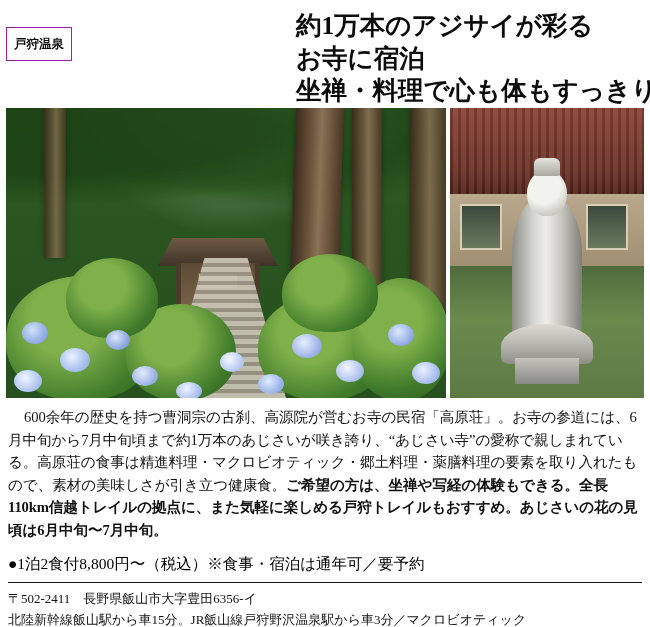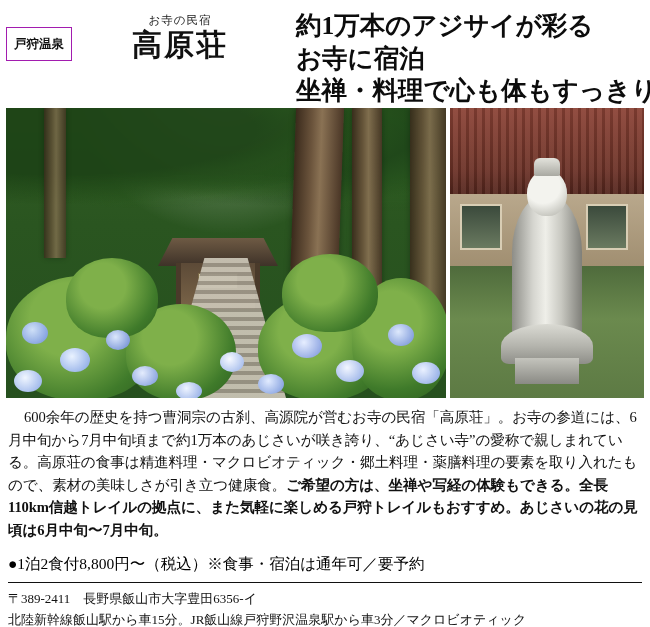--- a/index.html
+++ b/index.html
@@ -307,24 +307,20 @@
 </style>
 </head>
 <body>
 
 <div class="ad">
 
   <div class="header">
     <div class="brand">
       <div class="brand-top">
         <div class="onsen-badge">戸狩温泉</div>
-        <div class="brand-names">
-          <div class="brand-sub">お寺の民宿</div>
-          <div class="brand-main">高原荘</div>
-        </div>
       </div>
     </div>
 
     <div class="headline">
       <div class="headline-line">約1万本のアジサイが彩る</div>
       <div class="headline-line">お寺に宿泊</div>
       <div class="headline-line">坐禅・料理で心も体もすっきり</div>
     </div>
   </div>
 
@@ -385,21 +381,21 @@
   </div>
 
   <div class="price-line">
     <span class="big">●1泊2食付8,800円〜（税込）※食事・宿泊は通年可／要予約</span>
   </div>
 
   <div class="divider"></div>
 
   <div class="footer">
     <div class="footer-text">
-      <div>〒389-2411　長野県飯山市大字豊田6356-イ</div>
+      <div>〒502-2411　長野県飯山市大字豊田6356-イ</div>
       <div>北陸新幹線飯山駅から車15分。JR飯山線戸狩野沢温泉駅から車3分／マクロビオティック</div>
       <div>飯山ICから20分</div>
     </div>
     <div class="qr">
       <div class="qrgrid" id="qrgrid"><i class="on"></i><i class="on"></i><i class="on"></i><i class="on"></i><i class="on"></i><i class="on"></i><i class="on"></i><i></i><i class="on"></i><i></i><i class="on"></i><i class="on"></i><i class="on"></i><i></i><i class="on"></i><i class="on"></i><i class="on"></i><i class="on"></i><i class="on"></i><i class="on"></i><i class="on"></i><i class="on"></i><i></i><i></i><i></i><i></i><i></i><i class="on"></i><i></i><i class="on"></i><i class="on"></i><i class="on"></i><i></i><i class="on"></i><i></i><i class="on"></i><i></i><i></i><i></i><i></i><i></i><i class="on"></i><i class="on"></i><i></i><i class="on"></i><i class="on"></i><i class="on"></i><i></i><i class="on"></i><i></i><i></i><i></i><i class="on"></i><i></i><i></i><i></i><i class="on"></i><i></i><i class="on"></i><i class="on"></i><i class="on"></i><i></i><i class="on"></i><i class="on"></i><i></i><i class="on"></i><i class="on"></i><i class="on"></i><i></i><i class="on"></i><i></i><i></i><i></i><i class="on"></i><i class="on"></i><i class="on"></i><i></i><i class="on"></i><i></i><i class="on"></i><i class="on"></i><i class="on"></i><i></i><i class="on"></i><i class="on"></i><i></i><i class="on"></i><i class="on"></i><i class="on"></i><i></i><i class="on"></i><i></i><i class="on"></i><i></i><i class="on"></i><i></i><i></i><i></i><i class="on"></i><i></i><i class="on"></i><i class="on"></i><i class="on"></i><i></i><i class="on"></i><i class="on"></i><i></i><i></i><i></i><i></i><i></i><i class="on"></i><i></i><i class="on"></i><i></i><i class="on"></i><i></i><i></i><i></i><i class="on"></i><i></i><i></i><i></i><i></i><i></i><i class="on"></i><i class="on"></i><i class="on"></i><i class="on"></i><i class="on"></i><i class="on"></i><i class="on"></i><i class="on"></i><i></i><i class="on"></i><i class="on"></i><i class="on"></i><i class="on"></i><i class="on"></i><i></i><i class="on"></i><i class="on"></i><i class="on"></i><i class="on"></i><i class="on"></i><i class="on"></i><i class="on"></i><i></i><i></i><i></i><i></i><i></i><i></i><i></i><i></i><i class="on"></i><i></i><i></i><i></i><i class="on"></i><i></i><i></i><i></i><i></i><i></i><i></i><i></i><i></i><i></i><i></i><i class="on"></i><i></i><i class="on"></i><i class="on"></i><i></i><i></i><i class="on"></i><i></i><i></i><i class="on"></i><i class="on"></i><i></i><i class="on"></i><i class="on"></i><i></i><i class="on"></i><i></i><i></i><i class="on"></i><i class="on"></i><i></i><i></i><i></i><i></i><i class="on"></i><i></i><i></i><i class="on"></i><i class="on"></i><i class="on"></i><i class="on"></i><i></i><i></i><i></i><i class="on"></i><i class="on"></i><i></i><i></i><i class="on"></i><i></i><i></i><i class="on"></i><i class="on"></i><i></i><i></i><i></i><i></i><i></i><i class="on"></i><i></i><i class="on"></i><i></i><i class="on"></i><i class="on"></i><i></i><i></i><i class="on"></i><i></i><i></i><i></i><i class="on"></i><i></i><i></i><i></i><i></i><i class="on"></i><i></i><i class="on"></i><i class="on"></i><i class="on"></i><i class="on"></i><i class="on"></i><i></i><i></i><i></i><i></i><i class="on"></i><i></i><i class="on"></i><i class="on"></i><i></i><i class="on"></i><i></i><i class="on"></i><i class="on"></i><i></i><i></i><i class="on"></i><i class="on"></i><i class="on"></i><i></i><i></i><i></i><i></i><i></i><i class="on"></i><i class="on"></i><i></i><i class="on"></i><i></i><i></i><i class="on"></i><i class="on"></i><i></i><i></i><i></i><i></i><i></i><i></i><i></i><i></i><i class="on"></i><i class="on"></i><i></i><i class="on"></i><i></i><i class="on"></i><i></i><i></i><i class="on"></i><i></i><i class="on"></i><i></i><i></i><i class="on"></i><i class="on"></i><i class="on"></i><i class="on"></i><i class="on"></i><i class="on"></i><i class="on"></i><i></i><i class="on"></i><i></i><i class="on"></i><i class="on"></i><i></i><i class="on"></i><i></i><i class="on"></i><i class="on"></i><i></i><i class="on"></i><i class="on"></i><i class="on"></i><i class="on"></i><i></i><i></i><i></i><i></i><i></i><i class="on"></i><i></i><i></i><i class="on"></i><i></i><i></i><i class="on"></i><i class="on"></i><i></i><i class="on"></i><i></i><i></i><i></i><i></i><i class="on"></i><i class="on"></i><i></i><i class="on"></i><i class="on"></i><i class="on"></i><i></i><i class="on"></i><i></i><i class="on"></i><i class="on"></i><i></i><i></i><i class="on"></i><i></i><i></i><i></i><i></i><i class="on"></i><i class="on"></i><i></i><i class="on"></i><i class="on"></i><i></i><i class="on"></i><i class="on"></i><i class="on"></i><i></i><i class="on"></i><i></i><i></i><i class="on"></i><i></i><i class="on"></i><i></i><i></i><i></i><i class="on"></i><i></i><i class="on"></i><i></i><i></i><i></i><i class="on"></i><i></i><i class="on"></i><i class="on"></i><i class="on"></i><i></i><i class="on"></i><i></i><i></i><i></i><i></i><i class="on"></i><i></i><i></i><i></i><i></i><i></i><i></i><i class="on"></i><i class="on"></i><i class="on"></i><i class="on"></i><i></i><i></i><i></i><i></i><i></i><i class="on"></i><i></i><i></i><i></i><i class="on"></i><i class="on"></i><i></i><i></i><i class="on"></i><i class="on"></i><i></i><i></i><i></i><i></i><i></i><i class="on"></i><i class="on"></i><i class="on"></i><i class="on"></i><i class="on"></i><i class="on"></i><i class="on"></i><i></i><i class="on"></i><i class="on"></i><i class="on"></i><i class="on"></i><i class="on"></i><i></i><i></i><i class="on"></i><i></i><i class="on"></i><i class="on"></i><i class="on"></i><i class="on"></i></div>
     </div>
   </div>
 
 </div>
 

